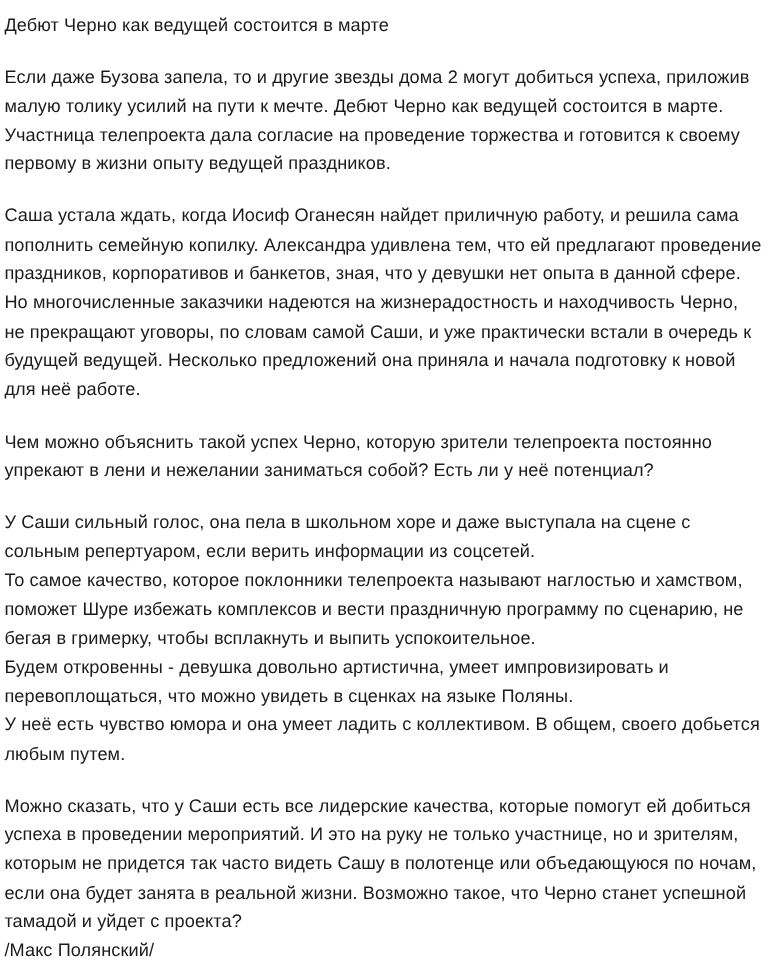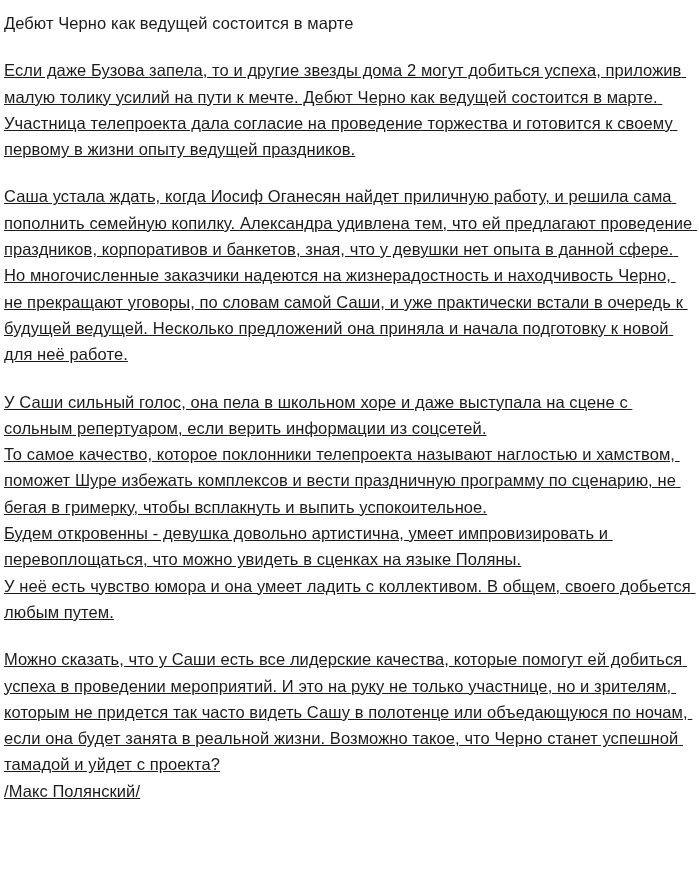--- a/index.html
+++ b/index.html
@@ -34,39 +34,39 @@
   }
   .para {
     font-size: 16.5px;
     line-height: 26.3px;
     font-weight: 400;
     margin: 0 0 21px 0;
     color: #1b1b1b;
     letter-spacing: 0.005em;
     text-align: left;
     white-space: pre-wrap;
-    text-decoration: underline;
   }
   .para:last-child {
     margin-bottom: 12px;
   }
 </style>
 </head>
 <body>
 
 <article class="article">
 
   <h1 class="article-title">Дебют Черно как ведущей состоится в марте</h1>
 
   <div class="spacer-title"></div>
 
   <p class="para">Если даже Бузова запела, то и другие звезды дома 2 могут добиться успеха, приложив малую толику усилий на пути к мечте. Дебют Черно как ведущей состоится в марте. Участница телепроекта дала согласие на проведение торжества и готовится к своему первому в жизни опыту ведущей праздников.</p>
 
   <p class="para">Саша устала ждать, когда Иосиф Оганесян найдет приличную работу, и решила сама пополнить семейную копилку. Александра удивлена тем, что ей предлагают проведение праздников, корпоративов и банкетов, зная, что у девушки нет опыта в данной сфере. Но многочисленные заказчики надеются на жизнерадостность и находчивость Черно, не прекращают уговоры, по словам самой Саши, и уже практически встали в очередь к будущей ведущей. Несколько предложений она приняла и начала подготовку к новой для неё работе.</p>
 
+  <p class="para">Чем можно объяснить такой успех Черно, которую зрители телепроекта постоянно упрекают в лени и нежелании заниматься собой? Есть ли у неё потенциал?</p>
 
   <p class="para">У Саши сильный голос, она пела в школьном хоре и даже выступала на сцене с сольным репертуаром, если верить информации из соцсетей.
 То самое качество, которое поклонники телепроекта называют наглостью и хамством, поможет Шуре избежать комплексов и вести праздничную программу по сценарию, не бегая в гримерку, чтобы всплакнуть и выпить успокоительное.
 Будем откровенны - девушка довольно артистична, умеет импровизировать и перевоплощаться, что можно увидеть в сценках на языке Поляны.
 У неё есть чувство юмора и она умеет ладить с коллективом. В общем, своего добьется любым путем.</p>
 
   <p class="para">Можно сказать, что у Саши есть все лидерские качества, которые помогут ей добиться успеха в проведении мероприятий. И это на руку не только участнице, но и зрителям, которым не придется так часто видеть Сашу в полотенце или объедающуюся по ночам, если она будет занята в реальной жизни. Возможно такое, что Черно станет успешной тамадой и уйдет с проекта?
 /Макс Полянский/</p>
 
 </article>

